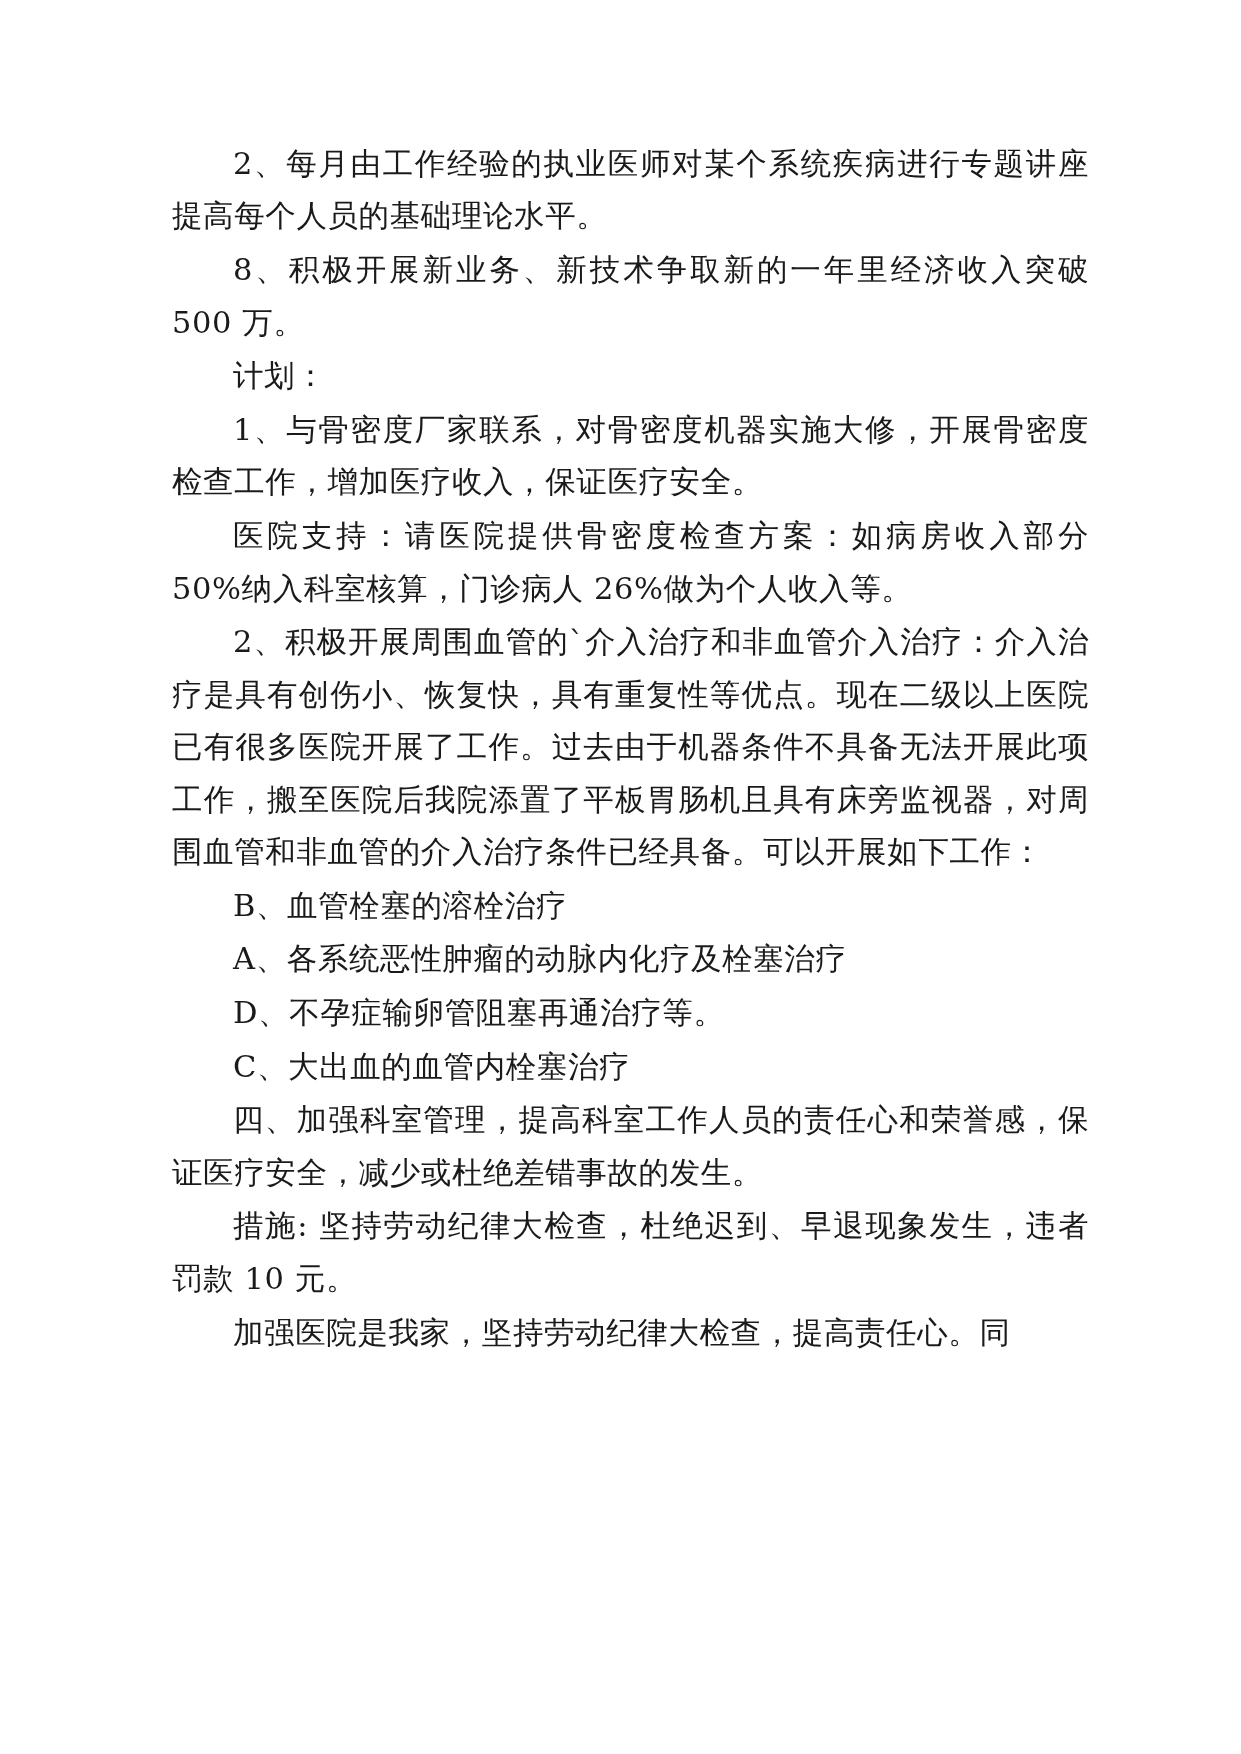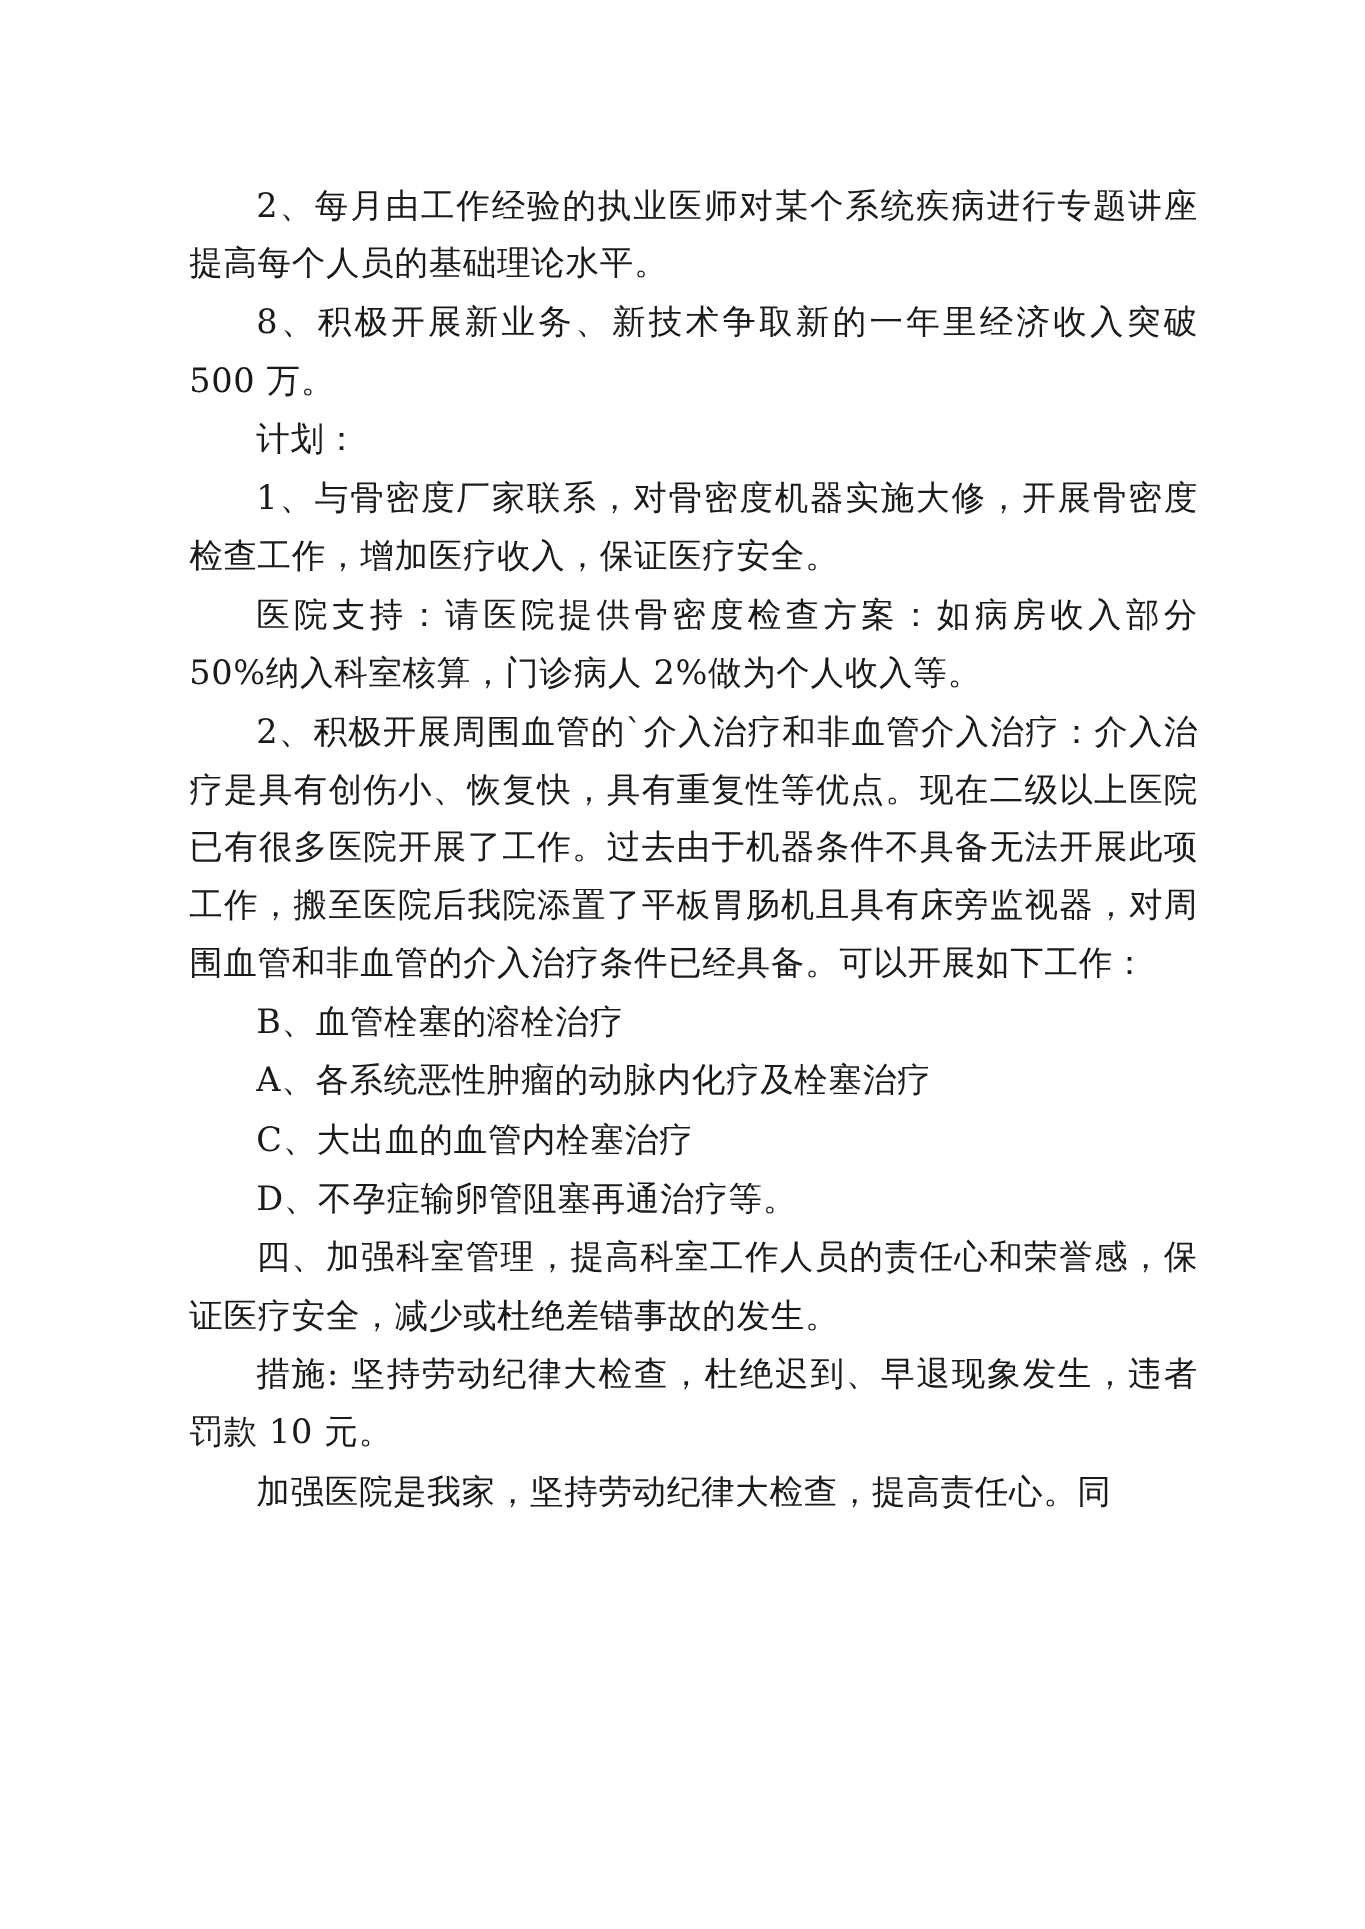--- a/index.html
+++ b/index.html
@@ -19,39 +19,38 @@
     width: 1241px;
     height: 1754px;
     padding: 138px 152px 0 172px;
   }
   .doc-body {
     font-size: 30.5px;
     line-height: 1.72;
     letter-spacing: 0.6px;
     text-align: justify;
     text-justify: inter-ideograph;
-    margin-top: 24px;
   }
   p {
     margin: 0 0 0.04em 0;
     text-indent: 2em;
   }
 </style>
 </head>
 <body>
 
 <div class="page">
   <div class="doc-body">
     <p>2、每月由工作经验的执业医师对某个系统疾病进行专题讲座提高每个人员的基础理论水平。</p>
     <p>8、积极开展新业务、新技术争取新的一年里经济收入突破 500 万。</p>
     <p>计划：</p>
     <p>1、与骨密度厂家联系，对骨密度机器实施大修，开展骨密度检查工作，增加医疗收入，保证医疗安全。</p>
-    <p>医院支持：请医院提供骨密度检查方案：如病房收入部分 50%纳入科室核算，门诊病人 2%做为个人收入等。</p>
+    <p>医院支持：请医院提供骨密度检查方案：如病房收入部分 50%纳入科室核算，门诊病人 26%做为个人收入等。</p>
     <p>2、积极开展周围血管的`介入治疗和非血管介入治疗：介入治疗是具有创伤小、恢复快，具有重复性等优点。现在二级以上医院已有很多医院开展了工作。过去由于机器条件不具备无法开展此项工作，搬至医院后我院添置了平板胃肠机且具有床旁监视器，对周围血管和非血管的介入治疗条件已经具备。可以开展如下工作：</p>
     <p>B、血管栓塞的溶栓治疗</p>
     <p>A、各系统恶性肿瘤的动脉内化疗及栓塞治疗</p>
+    <p>D、不孕症输卵管阻塞再通治疗等。</p>
     <p>C、大出血的血管内栓塞治疗</p>
-    <p>D、不孕症输卵管阻塞再通治疗等。</p>
     <p>四、加强科室管理，提高科室工作人员的责任心和荣誉感，保证医疗安全，减少或杜绝差错事故的发生。</p>
     <p>措施: 坚持劳动纪律大检查，杜绝迟到、早退现象发生，违者罚款 10 元。</p>
     <p>加强医院是我家，坚持劳动纪律大检查，提高责任心。同</p>
   </div>
 </div>
 
 </body></html>

